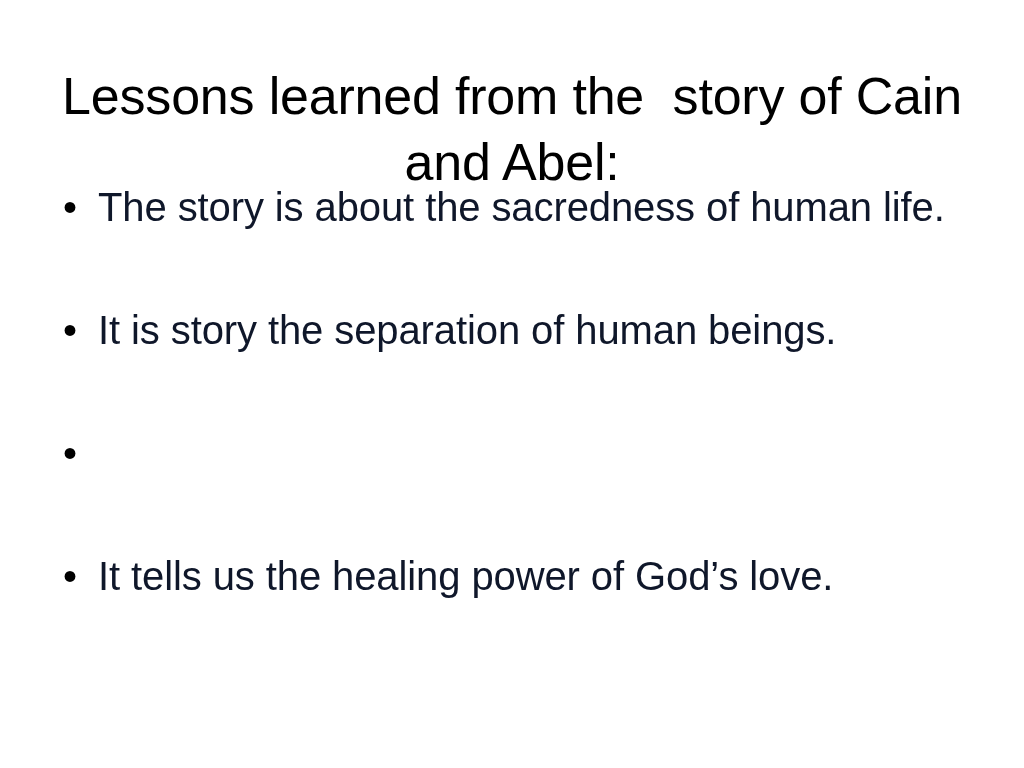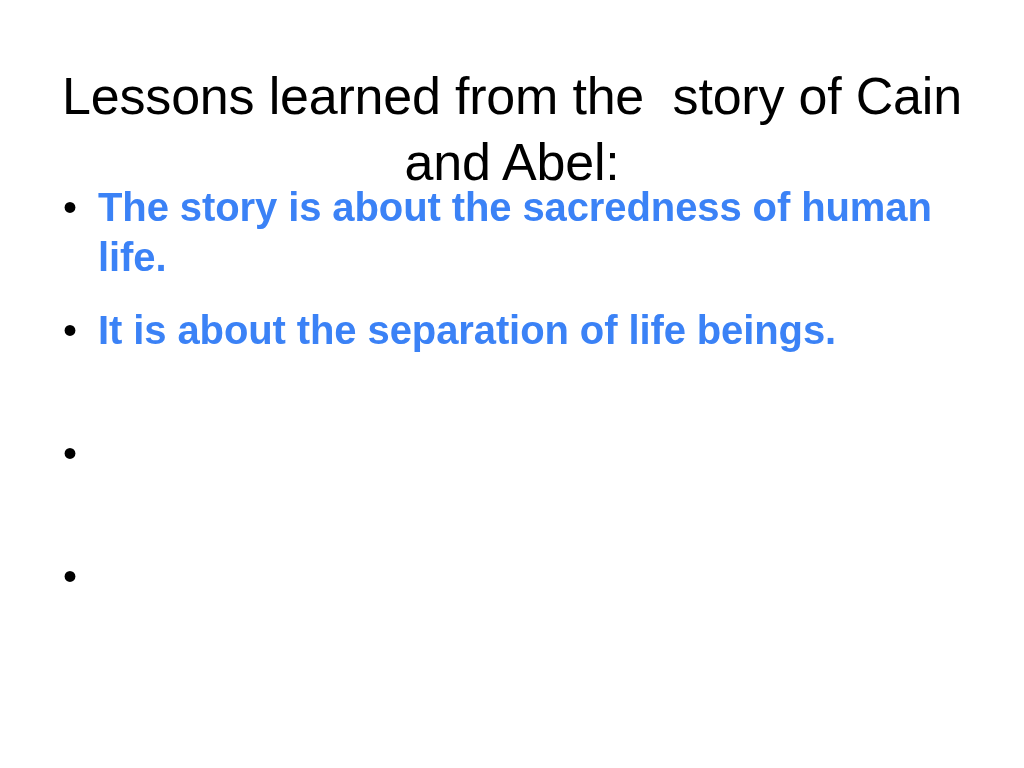--- a/index.html
+++ b/index.html
@@ -65,48 +65,48 @@
     text-align: left;
     padding-left: 7px;
     box-sizing: border-box;
     color: #000000;
   }
 
   .bullet-text {
     flex: 1 1 auto;
     font-size: 40px;
     line-height: 50px;
-    color: #3b82f6;
+    color: #0f172a;
     letter-spacing: -0.1px;
     white-space: pre-wrap;
-    font-weight: bold;
   }
 </style>
 </head>
 <body>
 
 <div class="slide">
 
   <h1 class="slide-title">Lessons learned from the  story of Cain and Abel:</h1>
 
   <ul class="body-list">
 
     <li class="bullet-row">
       <span class="bullet-marker">•</span>
       <span class="bullet-text">The story is about the sacredness of human life.</span>
     </li>
 
     <li class="bullet-row">
       <span class="bullet-marker">•</span>
-      <span class="bullet-text">It is about the separation of life beings.</span>
+      <span class="bullet-text">It is story the separation of human beings.</span>
     </li>
 
     <li class="bullet-row">
       <span class="bullet-marker">•</span>
     </li>
 
     <li class="bullet-row">
       <span class="bullet-marker">•</span>
+      <span class="bullet-text">It tells us the healing power of God’s love.</span>
     </li>
 
   </ul>
 
 </div>
 
 </body></html>

